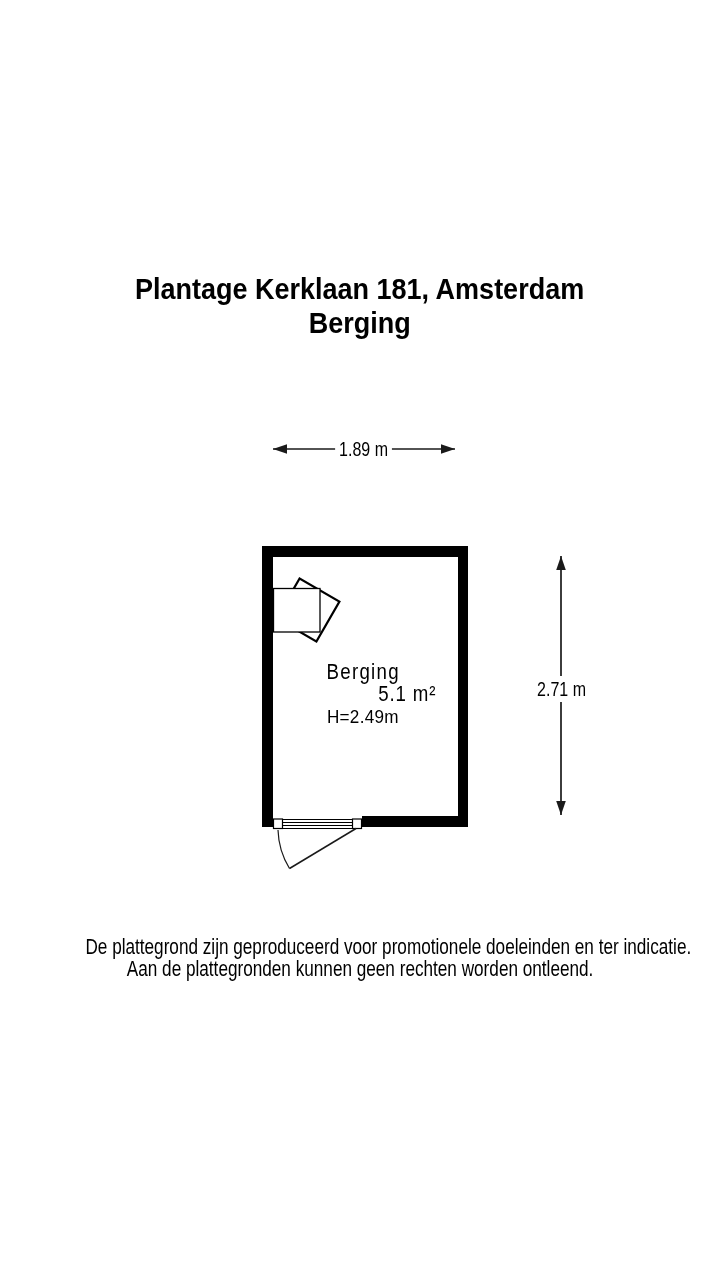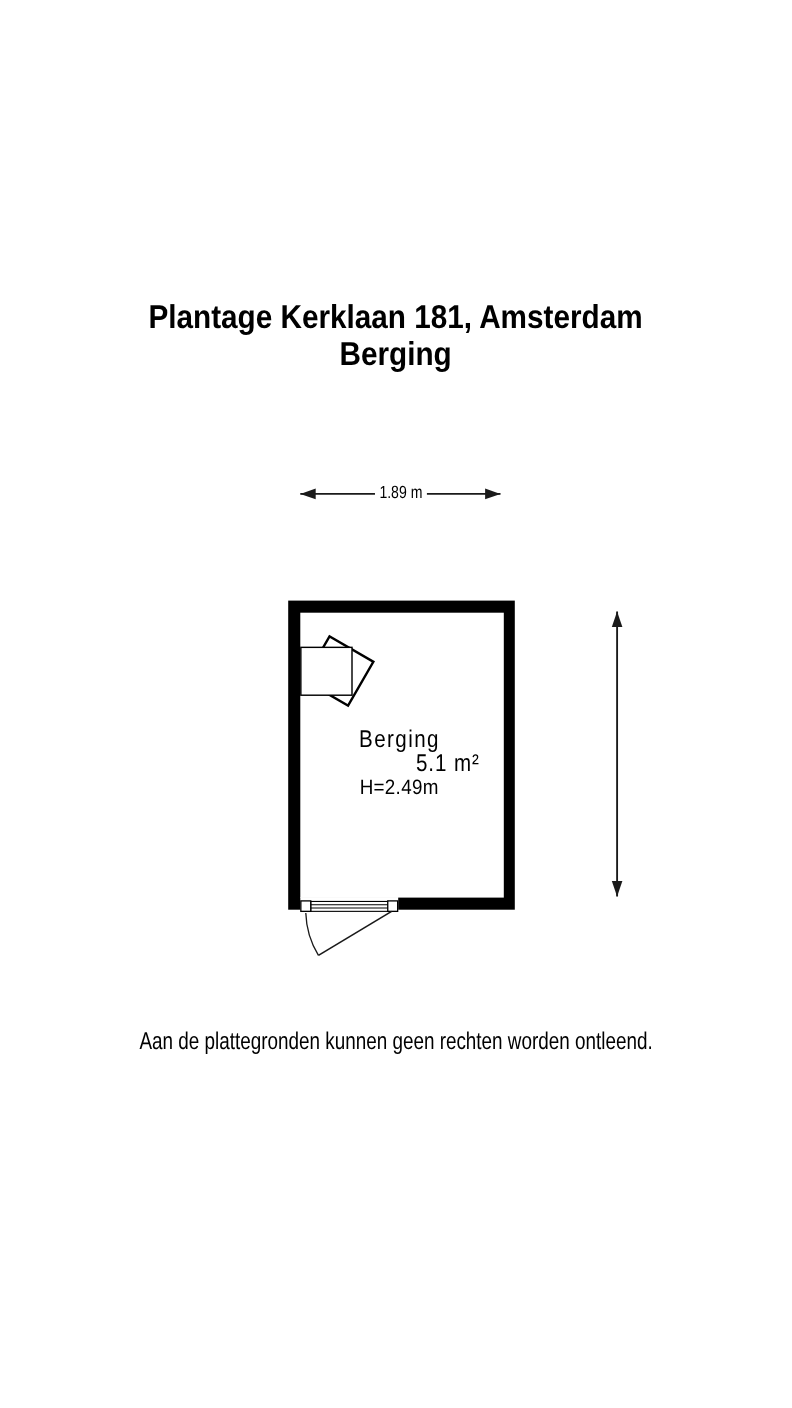--- a/index.html
+++ b/index.html
@@ -25,21 +25,21 @@
     text-align: center;
     font-weight: bold;
     font-size: 30px;
     line-height: 34px;
     white-space: nowrap;
   }
   .title-block .cond { display: inline-block; transform: scaleX(0.9); transform-origin: center; }
   .dim-label {
     position: absolute;
     text-align: center;
-    font-size: 16px;
+    font-size: 20px;
     line-height: 26px;
     white-space: nowrap;
   }
   .dim-label .cond {
     display: inline-block;
     transform: scaleX(0.8);
     transform-origin: center;
     background: #ffffff;
     padding: 0 5px;
   }
@@ -112,28 +112,32 @@
   </svg>
 
   <div class="title-block">
     <div><span class="cond">Plantage Kerklaan 181, Amsterdam</span></div>
     <div><span class="cond">Berging</span></div>
   </div>
 
   <div class="dim-label dim-width">
     <span class="cond">1.89 m</span>
   </div>
+  <div class="dim-label dim-height">
+    <span class="cond">2.71 m</span>
+  </div>
 
   <div class="room-label room-name">
     <span class="cond">Berging</span>
   </div>
   <div class="room-label room-area">
     <span class="cond">5.1 m²</span>
   </div>
   <div class="room-label room-ceil">
     <span class="cond">H=2.49m</span>
   </div>
 
   <div class="footer">
+    <div class="line"><span class="cond">De plattegrond zijn geproduceerd voor promotionele doeleinden en ter indicatie.</span></div>
     <div class="line"><span class="cond">Aan de plattegronden kunnen geen rechten worden ontleend.</span></div>
   </div>
 
 </div>
 
 </body></html>

